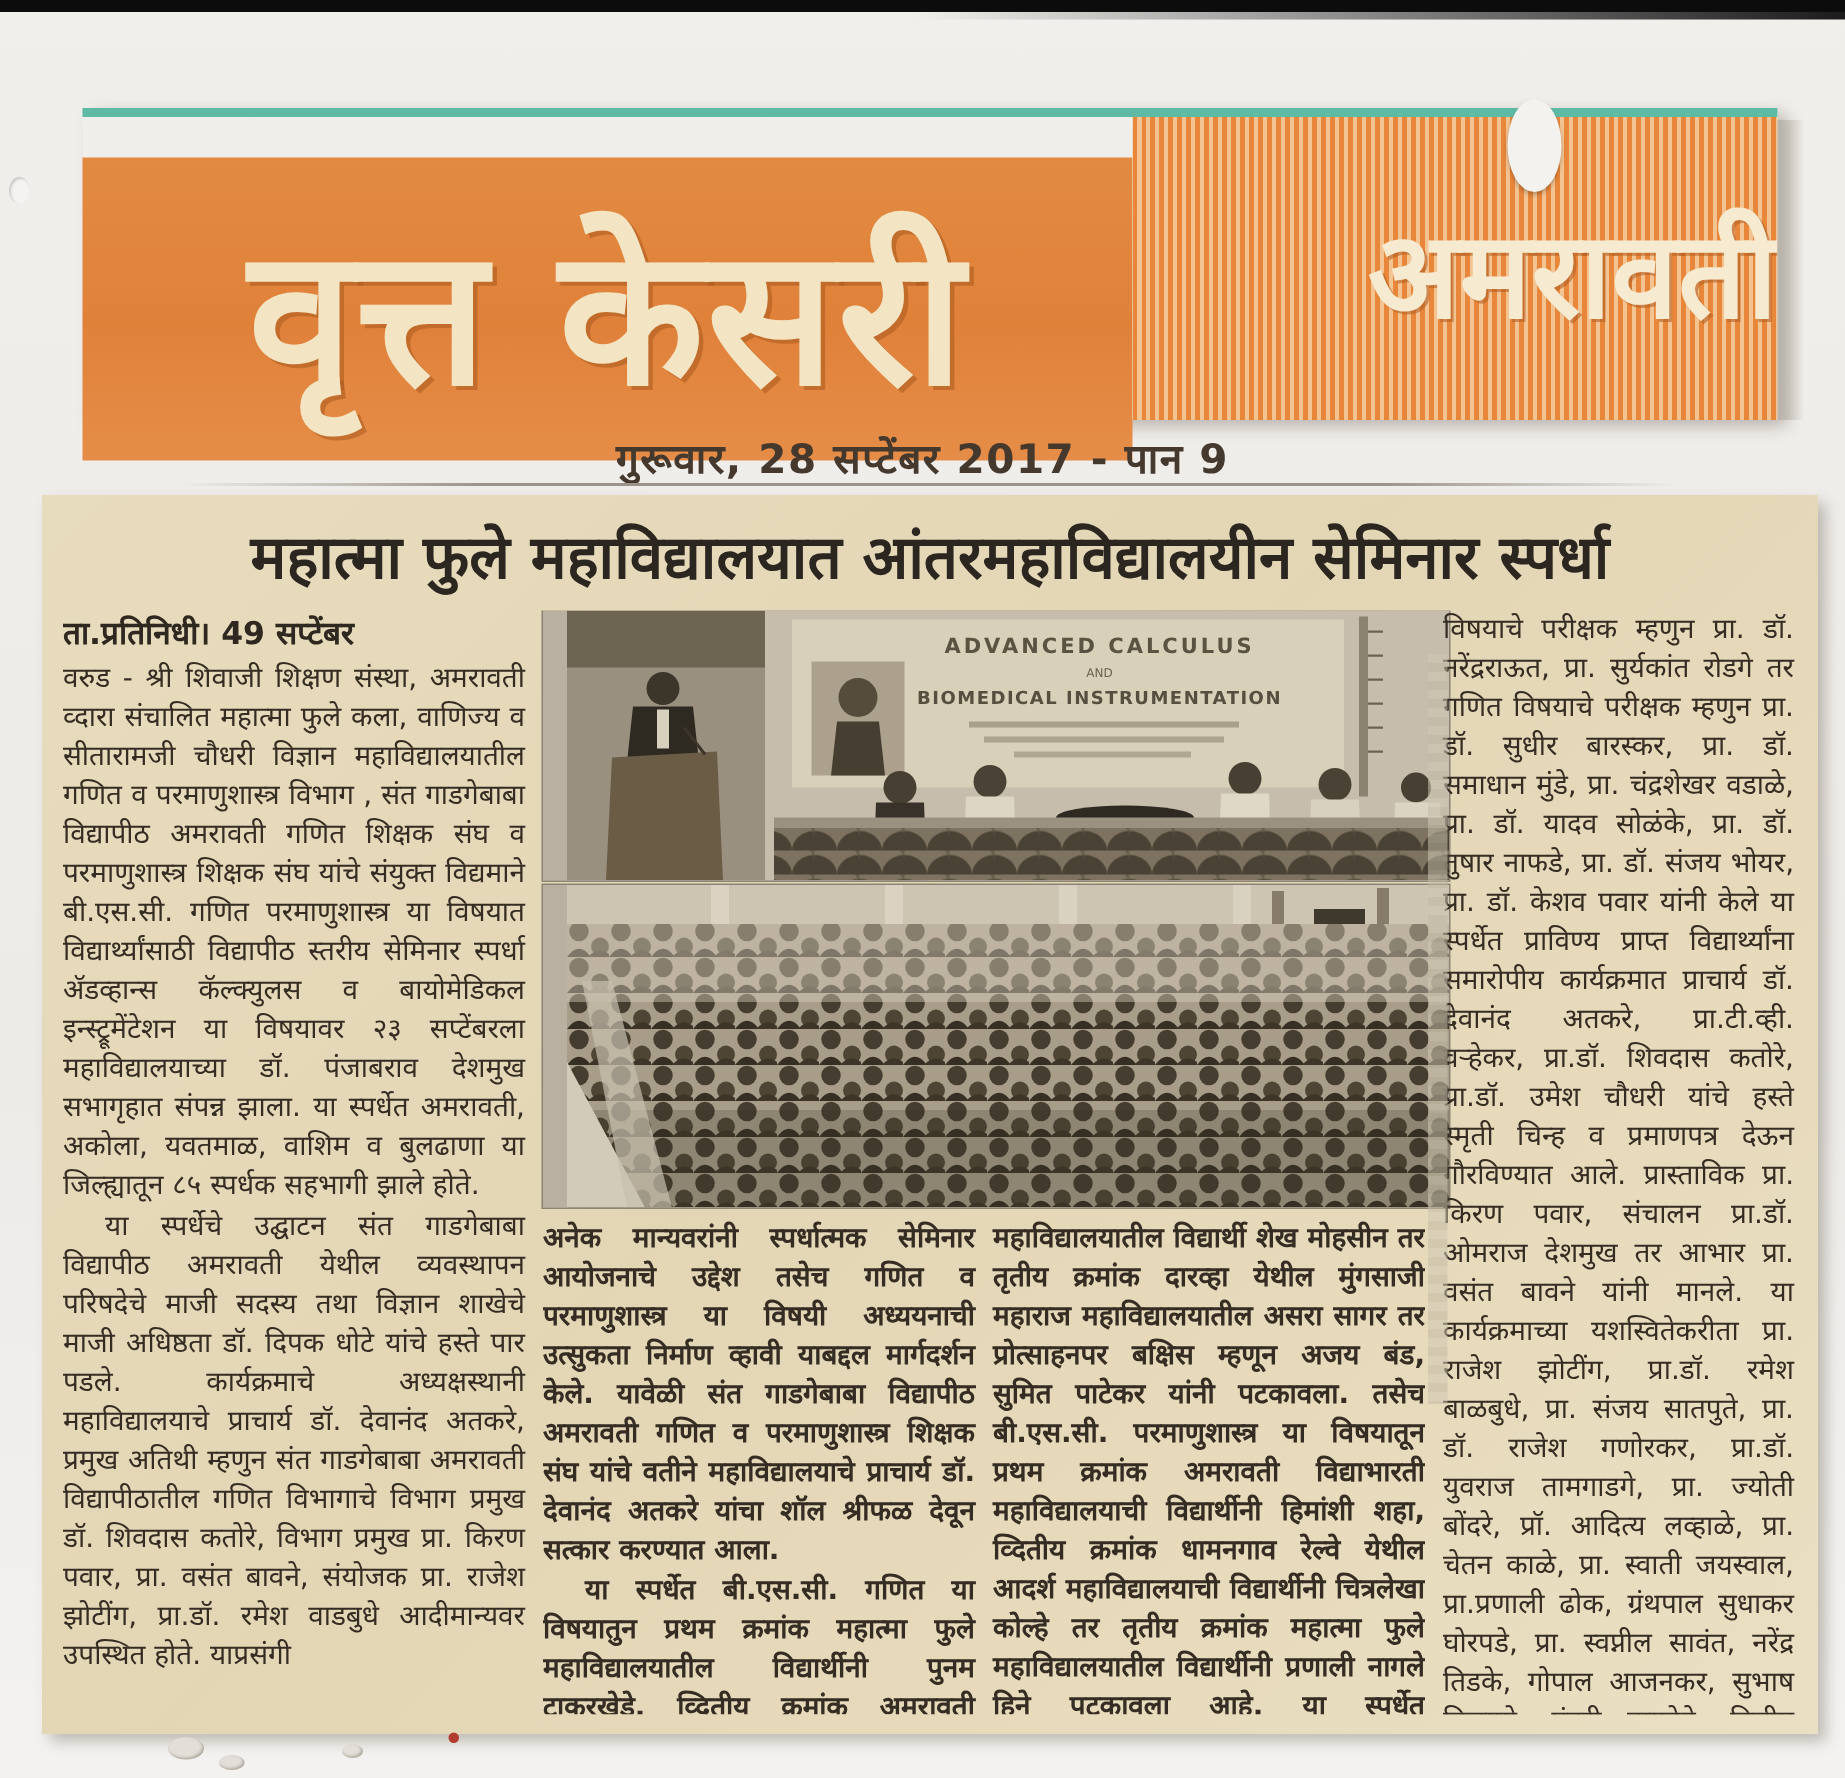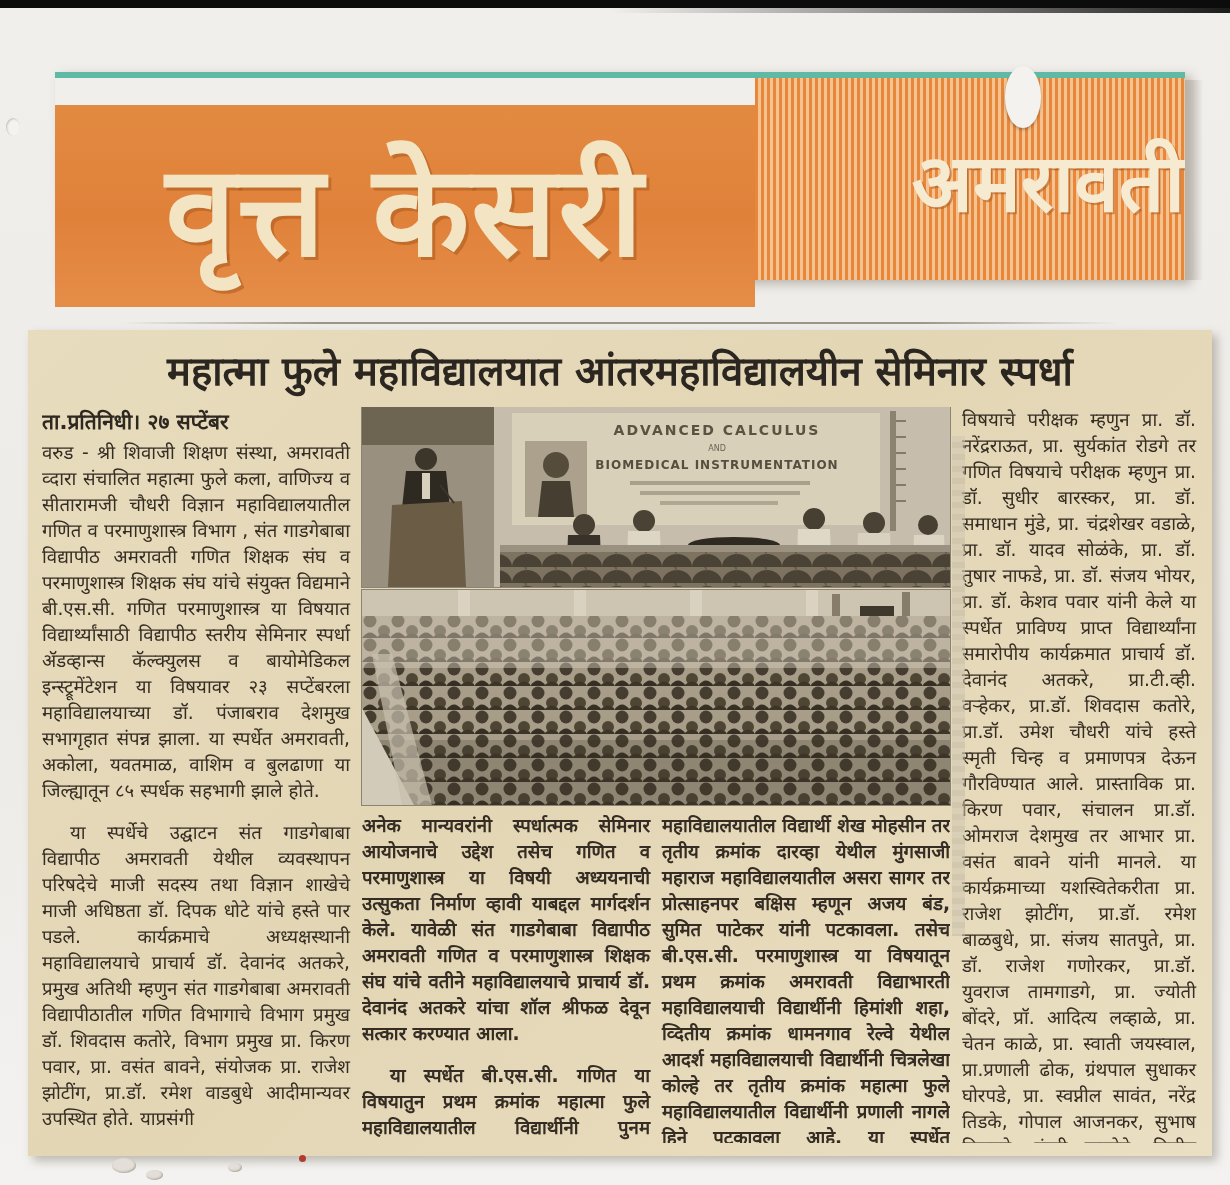--- a/index.html
+++ b/index.html
@@ -47,27 +47,27 @@
     padding:10px 14px;box-sizing:border-box;overflow:hidden;}
   .headline{margin:2px 0 10px 0;text-align:center;font-size:40px;font-weight:bold;
     color:#2c2620;white-space:nowrap;overflow:hidden;}
   .columns{display:flex;gap:12px;height:736px;overflow:hidden;}
   .colA{width:308px;flex:none;}
   .mid{width:588px;flex:none;display:flex;flex-direction:column;}
   .colD{width:234px;flex:none;}
   .byline{font-size:21px;font-weight:bold;color:#2f2820;margin-bottom:5px;}
   .bodytext p{margin:0;font-size:18.6px;line-height:26px;color:#352d23;
     text-align:justify;}
-  .bodytext p + p{text-indent:28px;margin-top:16px;}
+  .bodytext p + p{text-indent:28px;margin-top:1px;}
   .mid-cols{display:flex;gap:12px;margin-top:8px;overflow:hidden;flex:1;}
   .mid-cols .sub{width:288px;flex:none;font-weight:bold;}
 
   
   .photo{width:588px;flex:none;overflow:hidden;background:#b9b0a1;
-    outline:1px solid #8b8374;}
+    outline:1px solid #8b8374;padding-left:16px;}
   .photo1{height:180px;margin-bottom:3px;}
   .photo2{height:215px;}
   .photo svg{display:block;}
 
   
   .streak{position:absolute;left:952px;top:436px;width:13px;height:500px;
     background:repeating-linear-gradient(180deg,#cfc7b3 0 6px,#c2b9a4 6px 12px);
     opacity:.55;}
   .crumb{position:absolute;background:#e3dfd8;border-radius:50%;
     box-shadow:inset -1px -1px 2px rgba(120,110,95,.5);}
@@ -93,29 +93,30 @@
     <div class="masthead-left">
       <span class="masthead-title">वृत्त केसरी</span>
     </div>
     <div class="masthead-right">
       <span class="masthead-edition">अमरावती</span>
     </div>
     <div class="punch-hole"></div>
   </div>
   <div class="mast-shadow"></div>
 
+  <div class="dateline">गुरूवार, 28 सप्टेंबर 2017 - पान 9</div>
   <div class="date-rule"></div>
 
   <div class="article">
     <h1 class="headline">महात्मा फुले महाविद्यालयात आंतरमहाविद्यालयीन सेमिनार स्पर्धा</h1>
 
     <div class="columns">
 
       <div class="colA bodytext">
-        <div class="byline">ता.प्रतिनिधी। २७ सप्टेंबर</div>
+        <div class="byline">ता.प्रतिनिधी। 49 सप्टेंबर</div>
         <p>वरुड - श्री शिवाजी शिक्षण संस्था, अमरावती व्दारा संचालित महात्मा फुले कला, वाणिज्य व सीतारामजी चौधरी विज्ञान महाविद्यालयातील गणित व परमाणुशास्त्र विभाग , संत गाडगेबाबा विद्यापीठ अमरावती गणित शिक्षक संघ व परमाणुशास्त्र शिक्षक संघ यांचे संयुक्त विद्यमाने बी.एस.सी. गणित परमाणुशास्त्र या विषयात विद्यार्थ्यांसाठी विद्यापीठ स्तरीय सेमिनार स्पर्धा ॲडव्हान्स कॅल्क्युलस व बायोमेडिकल इन्स्ट्रूमेंटेशन या विषयावर २३ सप्टेंबरला महाविद्यालयाच्या डॉ. पंजाबराव देशमुख सभागृहात संपन्न झाला. या स्पर्धेत अमरावती, अकोला, यवतमाळ, वाशिम व बुलढाणा या जिल्ह्यातून ८५ स्पर्धक सहभागी झाले होते.</p>
         <p>या स्पर्धेचे उद्घाटन संत गाडगेबाबा विद्यापीठ अमरावती येथील व्यवस्थापन परिषदेचे माजी सदस्य तथा विज्ञान शाखेचे माजी अधिष्ठता डॉ. दिपक धोटे यांचे हस्ते पार पडले. कार्यक्रमाचे अध्यक्षस्थानी महाविद्यालयाचे प्राचार्य डॉ. देवानंद अतकरे, प्रमुख अतिथी म्हणुन संत गाडगेबाबा अमरावती विद्यापीठातील गणित विभागाचे विभाग प्रमुख डॉ. शिवदास कतोरे, विभाग प्रमुख प्रा. किरण पवार, प्रा. वसंत बावने, संयोजक प्रा. राजेश झोटींग, प्रा.डॉ. रमेश वाडबुधे आदीमान्यवर उपस्थित होते. याप्रसंगी</p>
       </div>
 
       <div class="mid">
 
         <div class="photo photo1">
           <svg width="588" height="180" viewBox="0 0 588 180" xmlns="http://www.w3.org/2000/svg">
             <defs>
               <pattern id="scallop" width="30" height="16" patternUnits="userSpaceOnUse">

